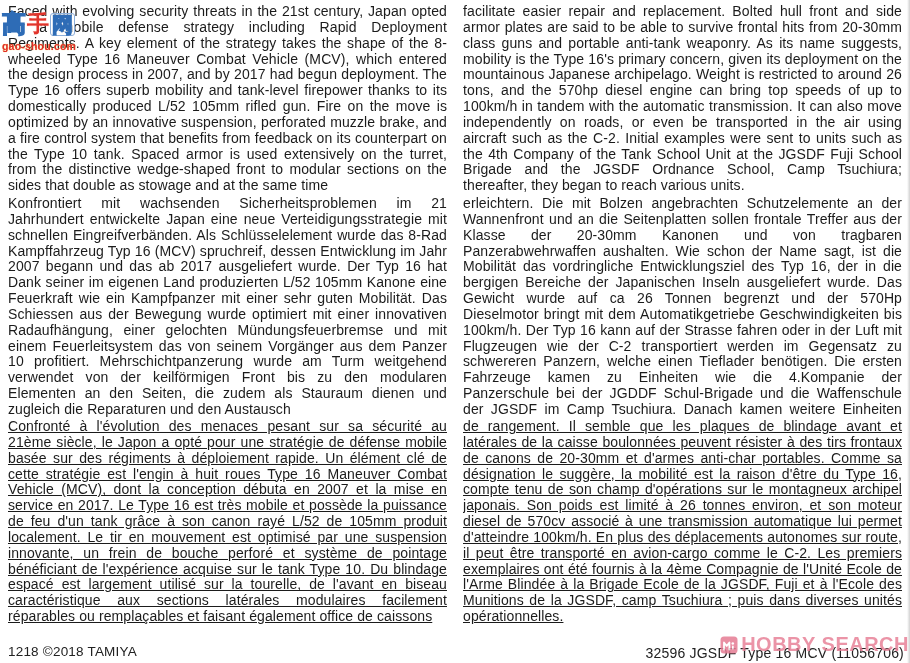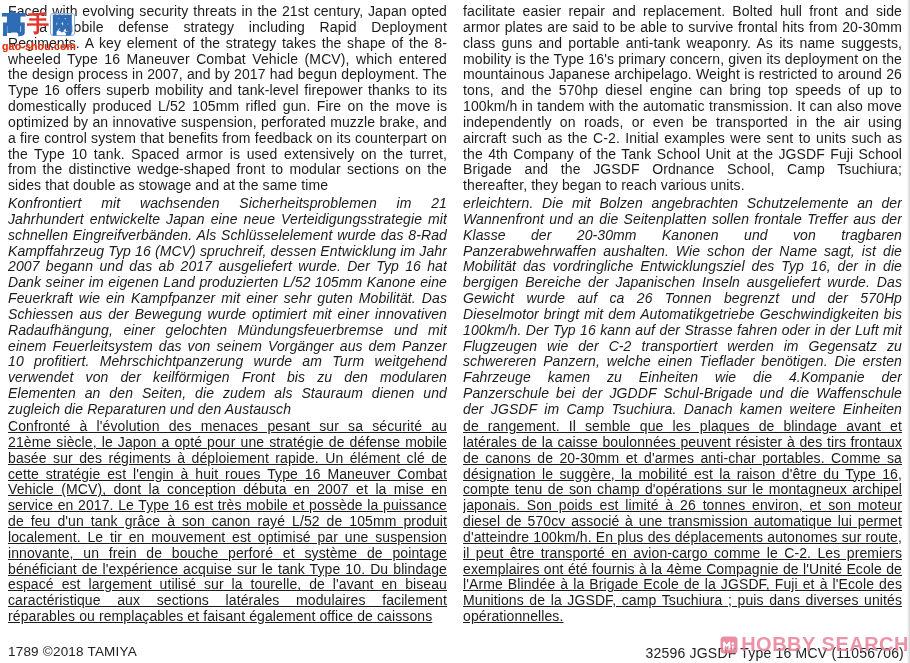--- a/index.html
+++ b/index.html
@@ -25,21 +25,21 @@
   p.block{
     margin:0;
     font-size:14px;
     line-height:15.85px;
     text-align:justify;
     text-justify:inter-word;
     overflow:hidden;
     letter-spacing:0.1px;
   }
   .para-en{height:192px;}
-  .para-de{height:223px;margin-top:8px;font-style:italic;}
+  .para-de{height:223px;margin-top:8px;}
   .para-fr{height:206px;margin-top:12px;text-decoration:underline;}
   .footer-left{
     position:absolute;left:8px;bottom:4px;
     font-size:13.5px;letter-spacing:0.2px;color:#222;
   }
   .footer-right{
     position:absolute;right:6px;bottom:2px;
     font-size:14px;letter-spacing:0.2px;color:#222;
   }
   
@@ -96,21 +96,21 @@
       <p class="block para-de">Konfrontiert mit wachsenden Sicherheitsproblemen im 21 Jahrhundert entwickelte Japan eine neue Verteidigungsstrategie mit schnellen Eingreifverbänden. Als Schlüsselelement wurde das 8-Rad Kampffahrzeug Typ 16 (MCV) spruchreif, dessen Entwicklung im Jahr 2007 begann und das ab 2017 ausgeliefert wurde. Der Typ 16 hat Dank seiner im eigenen Land produzierten L/52 105mm Kanone eine Feuerkraft wie ein Kampfpanzer mit einer sehr guten Mobilität. Das Schiessen aus der Bewegung wurde optimiert mit einer innovativen Radaufhängung, einer gelochten Mündungsfeuerbremse und mit einem Feuerleitsystem das von seinem Vorgänger aus dem Panzer 10 profitiert. Mehrschichtpanzerung wurde am Turm weitgehend verwendet von der keilförmigen Front bis zu den modularen Elementen an den Seiten, die zudem als Stauraum dienen und zugleich die Reparaturen und den Austausch</p>
       <p class="block para-fr">Confronté à l'évolution des menaces pesant sur sa sécurité au 21ème siècle, le Japon a opté pour une stratégie de défense mobile basée sur des régiments à déploiement rapide. Un élément clé de cette stratégie est l'engin à huit roues Type 16 Maneuver Combat Vehicle (MCV), dont la conception débuta en 2007 et la mise en service en 2017. Le Type 16 est très mobile et possède la puissance de feu d'un tank grâce à son canon rayé L/52 de 105mm produit localement. Le tir en mouvement est optimisé par une suspension innovante, un frein de bouche perforé et système de pointage bénéficiant de l'expérience acquise sur le tank Type 10. Du blindage espacé est largement utilisé sur la tourelle, de l'avant en biseau caractéristique aux sections latérales modulaires facilement réparables ou remplaçables et faisant également office de caissons</p>
     </div>
     <div class="col">
       <p class="block para-en">facilitate easier repair and replacement. Bolted hull front and side armor plates are said to be able to survive frontal hits from 20-30mm class guns and portable anti-tank weaponry. As its name suggests, mobility is the Type 16's primary concern, given its deployment on the mountainous Japanese archipelago. Weight is restricted to around 26 tons, and the 570hp diesel engine can bring top speeds of up to 100km/h in tandem with the automatic transmission. It can also move independently on roads, or even be transported in the air using aircraft such as the C-2. Initial examples were sent to units such as the 4th Company of the Tank School Unit at the JGSDF Fuji School Brigade and the JGSDF Ordnance School, Camp Tsuchiura; thereafter, they began to reach various units.</p>
       <p class="block para-de">erleichtern. Die mit Bolzen angebrachten Schutzelemente an der Wannenfront und an die Seitenplatten sollen frontale Treffer aus der Klasse der 20-30mm Kanonen und von tragbaren Panzerabwehrwaffen aushalten. Wie schon der Name sagt, ist die Mobilität das vordringliche Entwicklungsziel des Typ 16, der in die bergigen Bereiche der Japanischen Inseln ausgeliefert wurde. Das Gewicht wurde auf ca 26 Tonnen begrenzt und der 570Hp Dieselmotor bringt mit dem Automatikgetriebe Geschwindigkeiten bis 100km/h. Der Typ 16 kann auf der Strasse fahren oder in der Luft mit Flugzeugen wie der C-2 transportiert werden im Gegensatz zu schwereren Panzern, welche einen Tieflader benötigen. Die ersten Fahrzeuge kamen zu Einheiten wie die 4.Kompanie der Panzerschule bei der JGDDF Schul-Brigade und die Waffenschule der JGSDF im Camp Tsuchiura. Danach kamen weitere Einheiten dazu.</p>
       <p class="block para-fr">de rangement. Il semble que les plaques de blindage avant et latérales de la caisse boulonnées peuvent résister à des tirs frontaux de canons de 20-30mm et d'armes anti-char portables. Comme sa désignation le suggère, la mobilité est la raison d'être du Type 16, compte tenu de son champ d'opérations sur le montagneux archipel japonais. Son poids est limité à 26 tonnes environ, et son moteur diesel de 570cv associé à une transmission automatique lui permet d'atteindre 100km/h. En plus des déplacements autonomes sur route, il peut être transporté en avion-cargo comme le C-2. Les premiers exemplaires ont été fournis à la 4ème Compagnie de l'Unité Ecole de l'Arme Blindée à la Brigade Ecole de la JGSDF, Fuji et à l'Ecole des Munitions de la JGSDF, camp Tsuchiura ; puis dans diverses unités opérationnelles.</p>
     </div>
   </div>
 
-  <div class="footer-left">1789 ©2018 TAMIYA</div>
+  <div class="footer-left">1218 ©2018 TAMIYA</div>
 
   <div class="footer-right">32596 JGSDF Type 16 MCV (11056706)</div>
 
   <div class="wm-gaoshou">
     <div class="chars">
       <span class="c-blue">高</span>
       <span class="c-red">手</span>
       <span class="c-blue c-boxed">网</span>
     </div>
     <div class="url">gao-shou.com</div>

